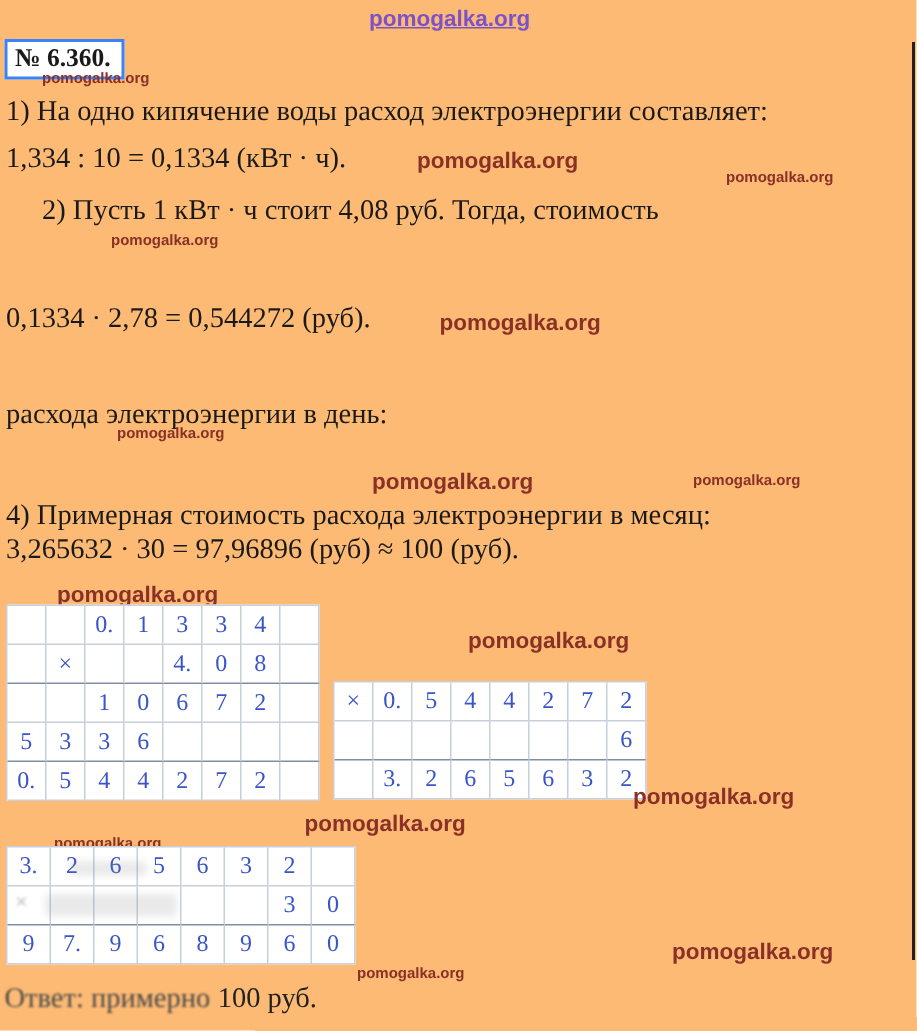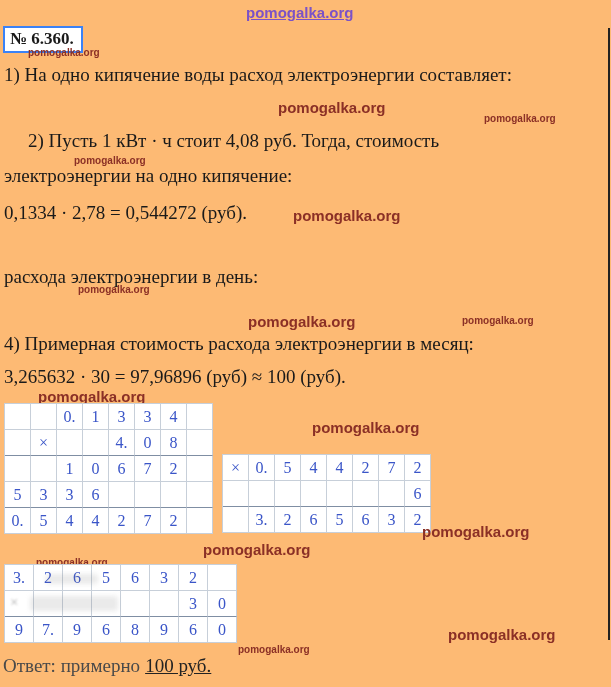--- a/index.html
+++ b/index.html
@@ -27,21 +27,21 @@
     display:flex; align-items:center; justify-content:center;
     font-size:16px; color:var(--grid-digit,#3a55c8); font-family:"Liberation Serif", serif;
   }
   .g1 .cell:nth-child(n+9):nth-child(-n+16),
   .g1 .cell:nth-child(n+25):nth-child(-n+32),
   .g2 .cell:nth-child(n+9):nth-child(-n+16),
   .g3 .cell:nth-child(n+9):nth-child(-n+16) { border-bottom:1px solid #7f8ea3; }
 
   .answer { position:absolute; left:3px; top:655px; font-size:19px; white-space:nowrap; }
   .ans-prefix { filter:blur(0.7px); color:#4a4a4a; }
-  .ans-value  { filter:blur(0.3px); color:#222; margin-left:5px;text-decoration:underline; }
+  .ans-value  { filter:blur(0.3px); color:#222; margin-left:5px; }
 
   .right-edge { position:absolute; right:1px; top:28px; width:2px; height:612px; background:#222; }
 
   .artifact-x { position:absolute; left:10px; top:594px; font-size:15px; color:#777; filter:blur(1px); opacity:.6; }
   .smudge { position:absolute; background:rgba(125,125,125,.16); filter:blur(2.5px); border-radius:3px; }
   .sm1 { left:30px; top:596px; width:88px; height:15px; }
   .sm2 { left:46px; top:574px; width:52px; height:10px; }
 
   
   .wt  { left:246px; top:4px; }
@@ -57,42 +57,42 @@
   .b5 { left:312px; top:419px; }
   .b6 { left:422px; top:523px; }
   .b7 { left:203px; top:541px; }
   .s6 { left:36px;  top:557px; }
   .b8 { left:448px; top:626px; }
   .s7 { left:238px; top:644px; }
 
   
   .l1 { top:64px; }  .l2 { top:95px; }  .l3 { top:130px;margin-left:24px; } .l4 { top:165px; }
   .l5 { top:202px; } .l6 { top:235px; } .l7 { top:266px; } .l8 { top:295px; }
-  .l9 { top:333px;text-align:center; } .l10{ top:366px; }
+  .l9 { top:333px;text-align:center; } .l10{ top:356px; }
 </style>
 </head>
 <body>
 
 <div class="page">
 
   <span class="wm wm-top wt">pomogalka.org</span>
 
   <div class="problem-box">
     <span>№ 6.360.</span>
   </div>
 
   <span class="wm wm-small s1">pomogalka.org</span>
 
   <div class="line l1">1) На одно кипячение воды расход электроэнергии составляет:</div>
+  <div class="line l2">1,334 : 10 = 0,1334 (кВт · ч).</div>
   <span class="wm wm-bold b1">pomogalka.org</span>
   <span class="wm wm-small s2">pomogalka.org</span>
 
   <div class="line l3">2) Пусть 1 кВт · ч стоит 4,08 руб. Тогда, стоимость</div>
   <span class="wm wm-small s3">pomogalka.org</span>
-  <div class="line l4">электроэнергии на одно кипячение:</div>
   <div class="line l5">0,1334 · 2,78 = 0,544272 (руб).</div>
   <span class="wm wm-bold b2">pomogalka.org</span>
 
   <div class="line l7">расхода электроэнергии в день:</div>
   <span class="wm wm-small s4">pomogalka.org</span>
   <span class="wm wm-bold b3">pomogalka.org</span>
   <span class="wm wm-small s5">pomogalka.org</span>
 
   <div class="line l9">4) Примерная стоимость расхода электроэнергии в месяц:</div>
   <div class="line l10">3,265632 · 30 = 97,96896 (руб) ≈ 100 (руб).</div>

